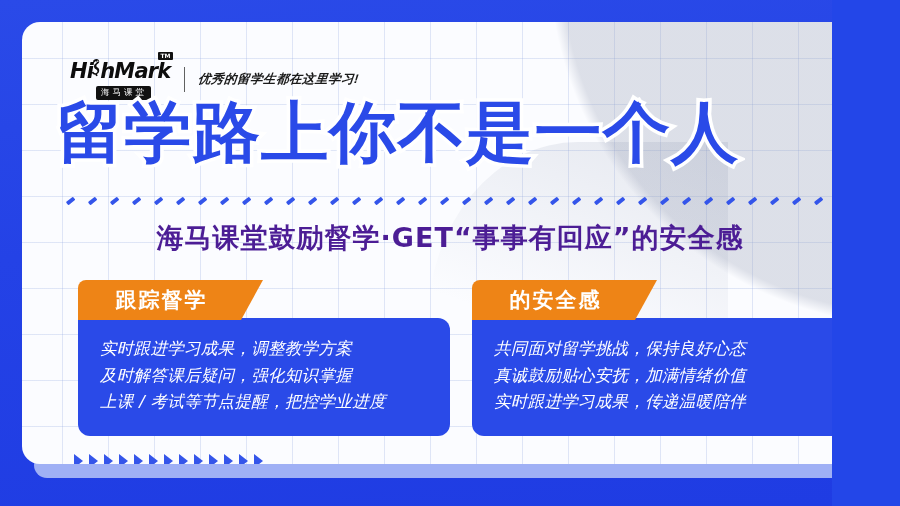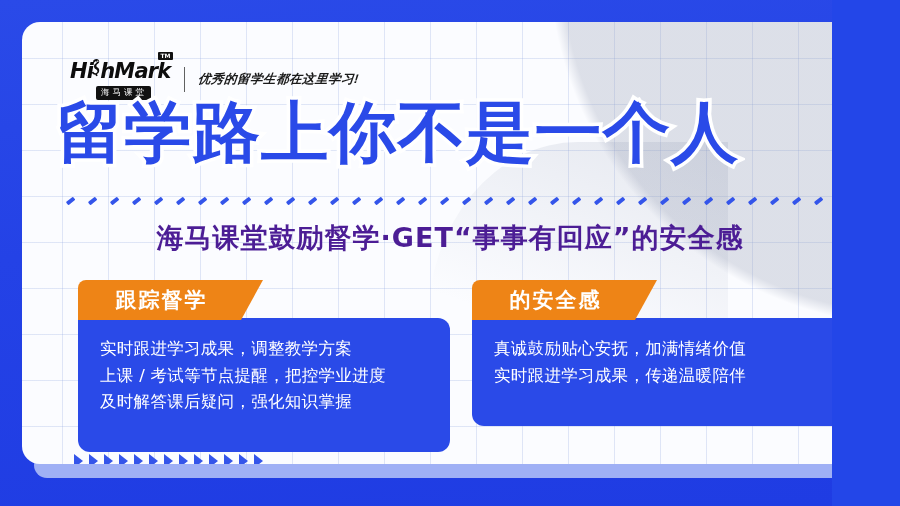--- a/index.html
+++ b/index.html
@@ -122,23 +122,23 @@
     border-radius:8px 0 0 0;
     font-family:"DejaVu Sans",sans-serif;
     font-size:21px;font-weight:bold;letter-spacing:2px;
     clip-path:polygon(0 0,100% 0,calc(100% - 22px) 100%,0 100%);
     padding-right:18px;box-sizing:border-box;
     z-index:3;
   }
   .card-body{
     margin-top:-2px;
     background:#2a4ae8;border-radius:0 12px 12px 12px;
-    padding:18px 20px 36px 22px;
+    padding:18px 20px 20px 22px;
     box-sizing:border-box;min-height:108px;
-    position:relative;z-index:1;
+    position:relative;z-index:1;font-style:italic;
   }
   .card-body.round-tr{border-top-right-radius:12px;}
   .card-line{
     font-family:"DejaVu Sans",sans-serif;
     color:#fff;font-size:16.5px;line-height:1.62;letter-spacing:.3px;
     white-space:nowrap;
   }
 
   
   .chevrons{
@@ -232,30 +232,31 @@
     <div class="subtitle">海马课堂鼓励督学·GET“事事有回应”的安全感</div>
 
     <div class="cards">
 
       <div class="card">
         <div class="card-head">
           <span>跟踪督学</span>
         </div>
         <div class="card-body round-tr">
           <div class="card-line">实时跟进学习成果，调整教学方案</div>
+          <div class="card-line">及时解答课后疑问，强化知识掌握</div>
           <div class="card-line">上课 / 考试等节点提醒，把控学业进度</div>
-          <div class="card-line">及时解答课后疑问，强化知识掌握</div>
         </div>
       </div>
 
       <div class="card">
         <div class="card-head">
           <span>的安全感</span>
         </div>
         <div class="card-body round-tr">
+          <div class="card-line">共同面对留学挑战，保持良好心态</div>
           <div class="card-line">真诚鼓励贴心安抚，加满情绪价值</div>
           <div class="card-line">实时跟进学习成果，传递温暖陪伴</div>
         </div>
       </div>
 
     </div>
 
     <div class="chevrons">
         <span class="chev"></span>
         <span class="chev"></span>

